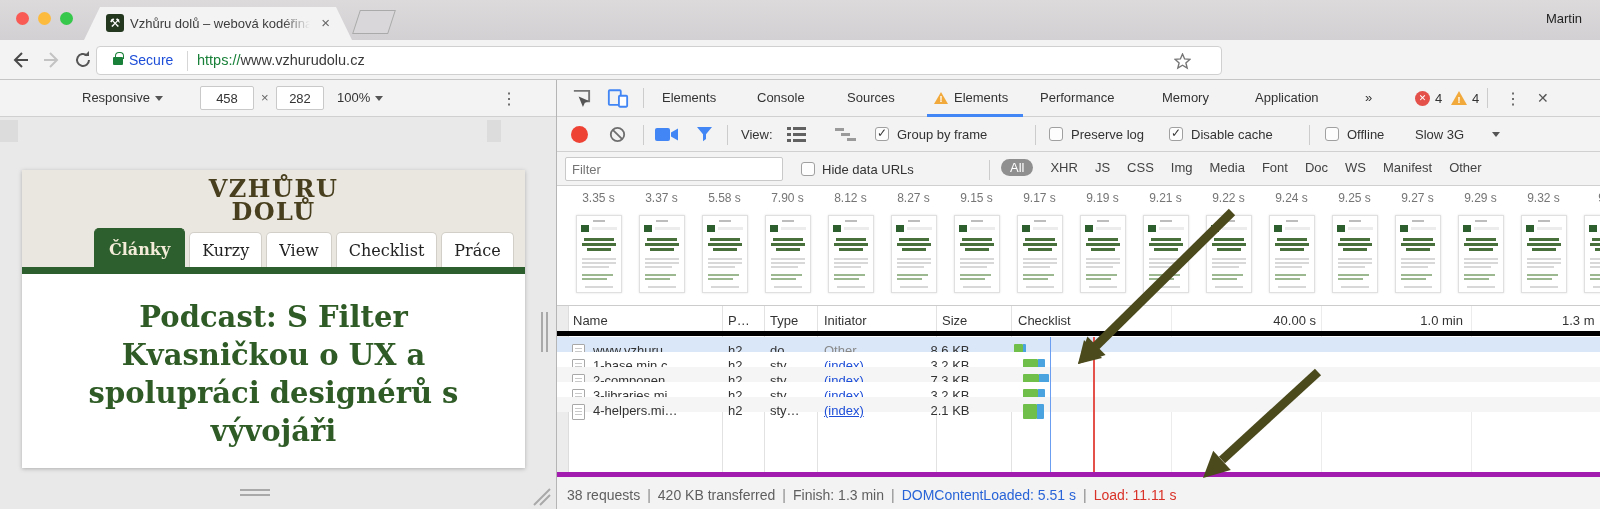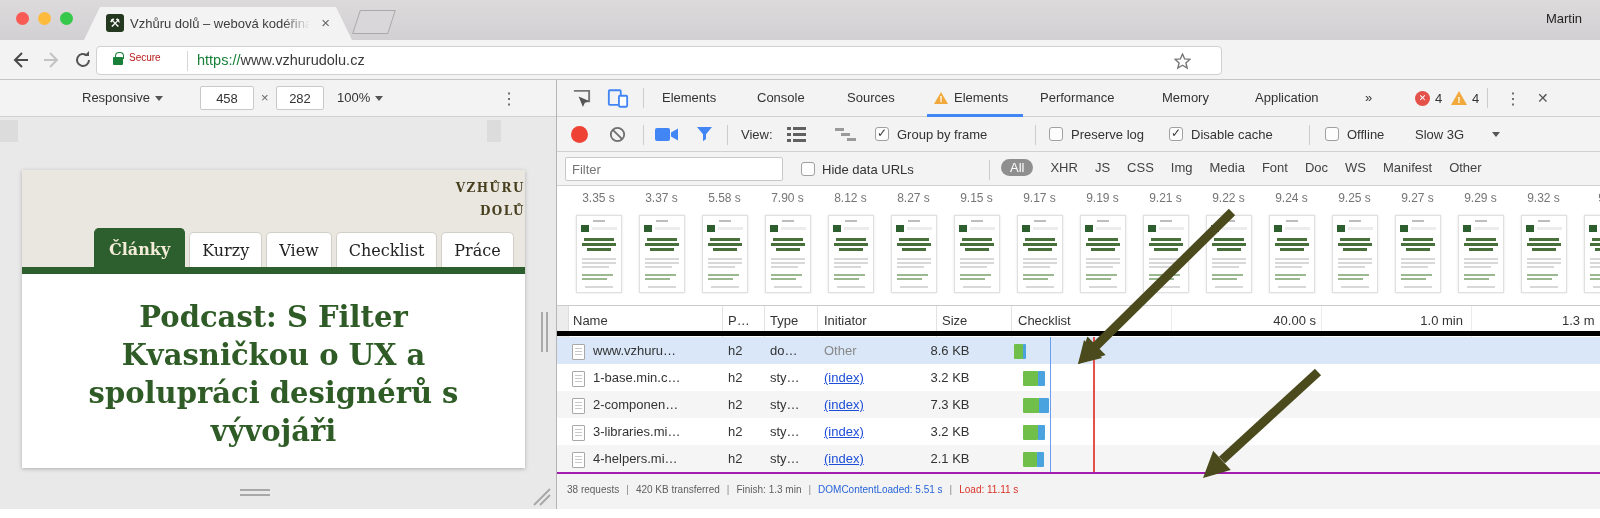--- a/index.html
+++ b/index.html
@@ -24,21 +24,21 @@
   .user-name { position:absolute; right:18px; top:11px; font-size:13px; color:#222; }
 
   .addrbar { position:absolute; left:0; top:40px; width:1600px; height:40px; background:#f4f3f4;
     border-bottom:1px solid #c6c5c6; }
   .navbtn { position:absolute; top:10px; width:20px; height:20px; }
   .omnibox { position:absolute; left:96px; top:6px; width:1126px; height:29px; background:#fff;
     border:1px solid #d0d0d0; border-radius:4px; }
   .lock { position:absolute; left:16px; top:10px; width:10px; height:8px; background:#188038; border-radius:1px; }
   .lock::before { content:""; position:absolute; left:1.5px; top:-5px; width:7px; height:6px;
     border:1.8px solid #188038; border-bottom:none; border-radius:4px 4px 0 0; }
-  .secure-label { position:absolute; left:32px; top:5px; font-size:10px; color:#b91c1c; }
+  .secure-label { position:absolute; left:32px; top:5px; font-size:14px; color:#1d4ed8; }
   .omni-sep { position:absolute; left:90px; top:4px; width:1px; height:20px; background:#d6d6d6; }
   .url { position:absolute; left:100px; top:5px; font-size:14.5px; color:#3a3a3a; }
   .url .proto { color:#188038; }
   .star-icon { position:absolute; right:30px; top:6px; }
   .ext { position:absolute; top:48px; width:22px; height:22px; }
   .badge { position:absolute; right:-6px; bottom:-4px; min-width:12px; height:12px; border-radius:2px;
     font-size:9px; line-height:12px; color:#fff; text-align:center; padding:0 1px; }
   .menu-dots { position:absolute; top:49px; font-size:17px; color:#555; letter-spacing:0; }
 
   
@@ -46,22 +46,22 @@
     border-bottom:1px solid #d0d0d0; font-size:13px; color:#333; }
   .caret { display:inline-block; width:0; height:0; border-left:4px solid transparent;
     border-right:4px solid transparent; border-top:5px solid #555; margin-left:5px; vertical-align:middle; }
   .size-input { position:absolute; top:6px; height:24px; border:1px solid #c9c9c9; border-radius:2px;
     background:#fff; text-align:center; font-size:13px; color:#333; font-family:"Liberation Sans",sans-serif; }
   .device-area { position:absolute; left:0; top:117px; width:556px; height:392px; background:#e9e9e9; }
   .ruler-chip { position:absolute; background:#dcdcdc; }
   .device-card { position:absolute; left:22px; top:53px; width:503px; height:298px; background:#fff;
     box-shadow:0 1px 4px rgba(0,0,0,.25); overflow:hidden; }
   .site-header { position:absolute; left:0; top:0; right:0; height:97px; background:#eae6e0; }
-  .site-logo { padding-top:7px; text-align:right; font-family:"DejaVu Serif",serif; font-weight:bold;
-    font-size:12px; line-height:23px; letter-spacing:1.5px; color:#473f1e; }
+  .site-logo { padding-top:7px; text-align:center; font-family:"DejaVu Serif",serif; font-weight:bold;
+    font-size:24px; line-height:23px; letter-spacing:1.5px; color:#473f1e; }
   .site-nav { position:absolute; left:72px; bottom:0; display:flex; align-items:flex-end; }
   .site-nav-tab { font-family:"DejaVu Serif",serif; font-size:16px; color:#222; background:#fff;
     border:1px solid #d2cfc8; border-bottom:none; border-radius:5px 5px 0 0; padding:8px 12px 7px;
     margin-right:4px; white-space:nowrap; }
   .site-nav-tab.active { background:#2d5e2d; color:#f3ecd8; font-weight:bold; border-color:#2d5e2d;
     padding:11px 14px 8px; }
   .site-green-bar { position:absolute; left:0; top:97px; right:0; height:7px; background:#2d5e2d; }
   .site-heading { position:absolute; left:52px; top:128px; width:399px; text-align:center;
     font-family:"DejaVu Serif",serif; font-weight:bold; font-size:29px; line-height:38px; color:#2f5c26; }
   .w-handle { position:absolute; left:541px; top:195px; width:2px; height:40px; background:#a9a9a9; }
@@ -117,21 +117,21 @@
 
   
   .net-table { position:absolute; left:0; top:226px; width:1043px; height:166px; background:#fff; overflow:hidden; }
   .net-gutter { position:absolute; left:0; top:0; width:12px; height:166px; background:#ececec; border-right:1px solid #ddd; }
   .net-header { position:absolute; left:0; top:0; width:1043px; height:30px; border-bottom:5px solid #000000; }
   .nh { position:absolute; top:7px; color:#333; }
   .wf-tick { position:absolute; top:7px; width:100px; text-align:right; color:#333; }
   .colsep { position:absolute; top:0; width:1px; height:166px; background:#e2e2e2; }
   .gridline { position:absolute; top:0; width:1px; height:166px; background:#ececec; }
   .net-rows { position:absolute; left:0; top:31px; width:1043px; height:135px; overflow:hidden; }
-  .net-row { position:relative; width:1043px; height:27px; background:#fff; }
+  .net-row { position:relative; width:1043px; height:15px; background:#fff; }
   div.net-row:nth-of-type(2n+1) { background:#f5f5f5; }
   div.net-row:nth-of-type(1) { background:#fff; }
   .net-row.selected { background:#d9e7f8 !important; }
   .nc { position:absolute; top:6px; white-space:nowrap; overflow:hidden; }
   .doc-ico { position:absolute; left:15px; top:7px; width:13px; height:16px; background:#fff;
     border:1px solid #a8a8a8; border-radius:1px; }
   .doc-ico::after { content:""; position:absolute; left:2px; top:3px; width:7px; height:9px;
     background:repeating-linear-gradient(#c9c9c9 0 1px, #fff 1px 3px); }
   .nc-name { left:36px; width:130px; }
   .nc-proto { left:171px; } .nc-type { left:213px; }
@@ -144,21 +144,21 @@
     background:#4aa3df; border-radius:0 1px 1px 0; }
   div.net-row:nth-of-type(1) .wf-bar { left:3px; width:9px; } div.net-row:nth-of-type(1) .wf-bar::after { width:3px; }
   div.net-row:nth-of-type(2) .wf-bar { left:12px; width:15px; }
   div.net-row:nth-of-type(3) .wf-bar { left:12px; width:16px; } div.net-row:nth-of-type(3) .wf-bar::after { width:10px; }
   div.net-row:nth-of-type(4) .wf-bar { left:12px; width:15px; }
   div.net-row:nth-of-type(5) .wf-bar { left:12px; width:14px; }
   .dcl-line { position:absolute; left:493px; top:31px; width:1px; height:135px; background:#6b9ef0; }
   .load-line { position:absolute; left:536px; top:31px; width:1.5px; height:135px; background:#e4504a; }
 
   .statusbar { position:absolute; left:0; top:392px; width:1043px; height:37px; background:#f3f3f3;
-    border-top:2px solid #a21caf; font-size:10px; color:#5f5f5f; }
+    border-top:5px solid #a21caf; font-size:14px; color:#5f5f5f; }
   .status-line { position:absolute; left:10px; top:10px; white-space:nowrap; }
   .status-line .sep { margin:0 7px; color:#8a8a8a; }
   .st-dcl { color:#2864d8; } .st-load { color:#d93228; }
 
   .bottom-strip { position:absolute; left:0; top:509px; width:1600px; height:9px; background:#fff; }
 
   .annot { position:absolute; left:0; top:0; pointer-events:none; }
   .icon-svg { display:block; }
 </style>
 </head>

